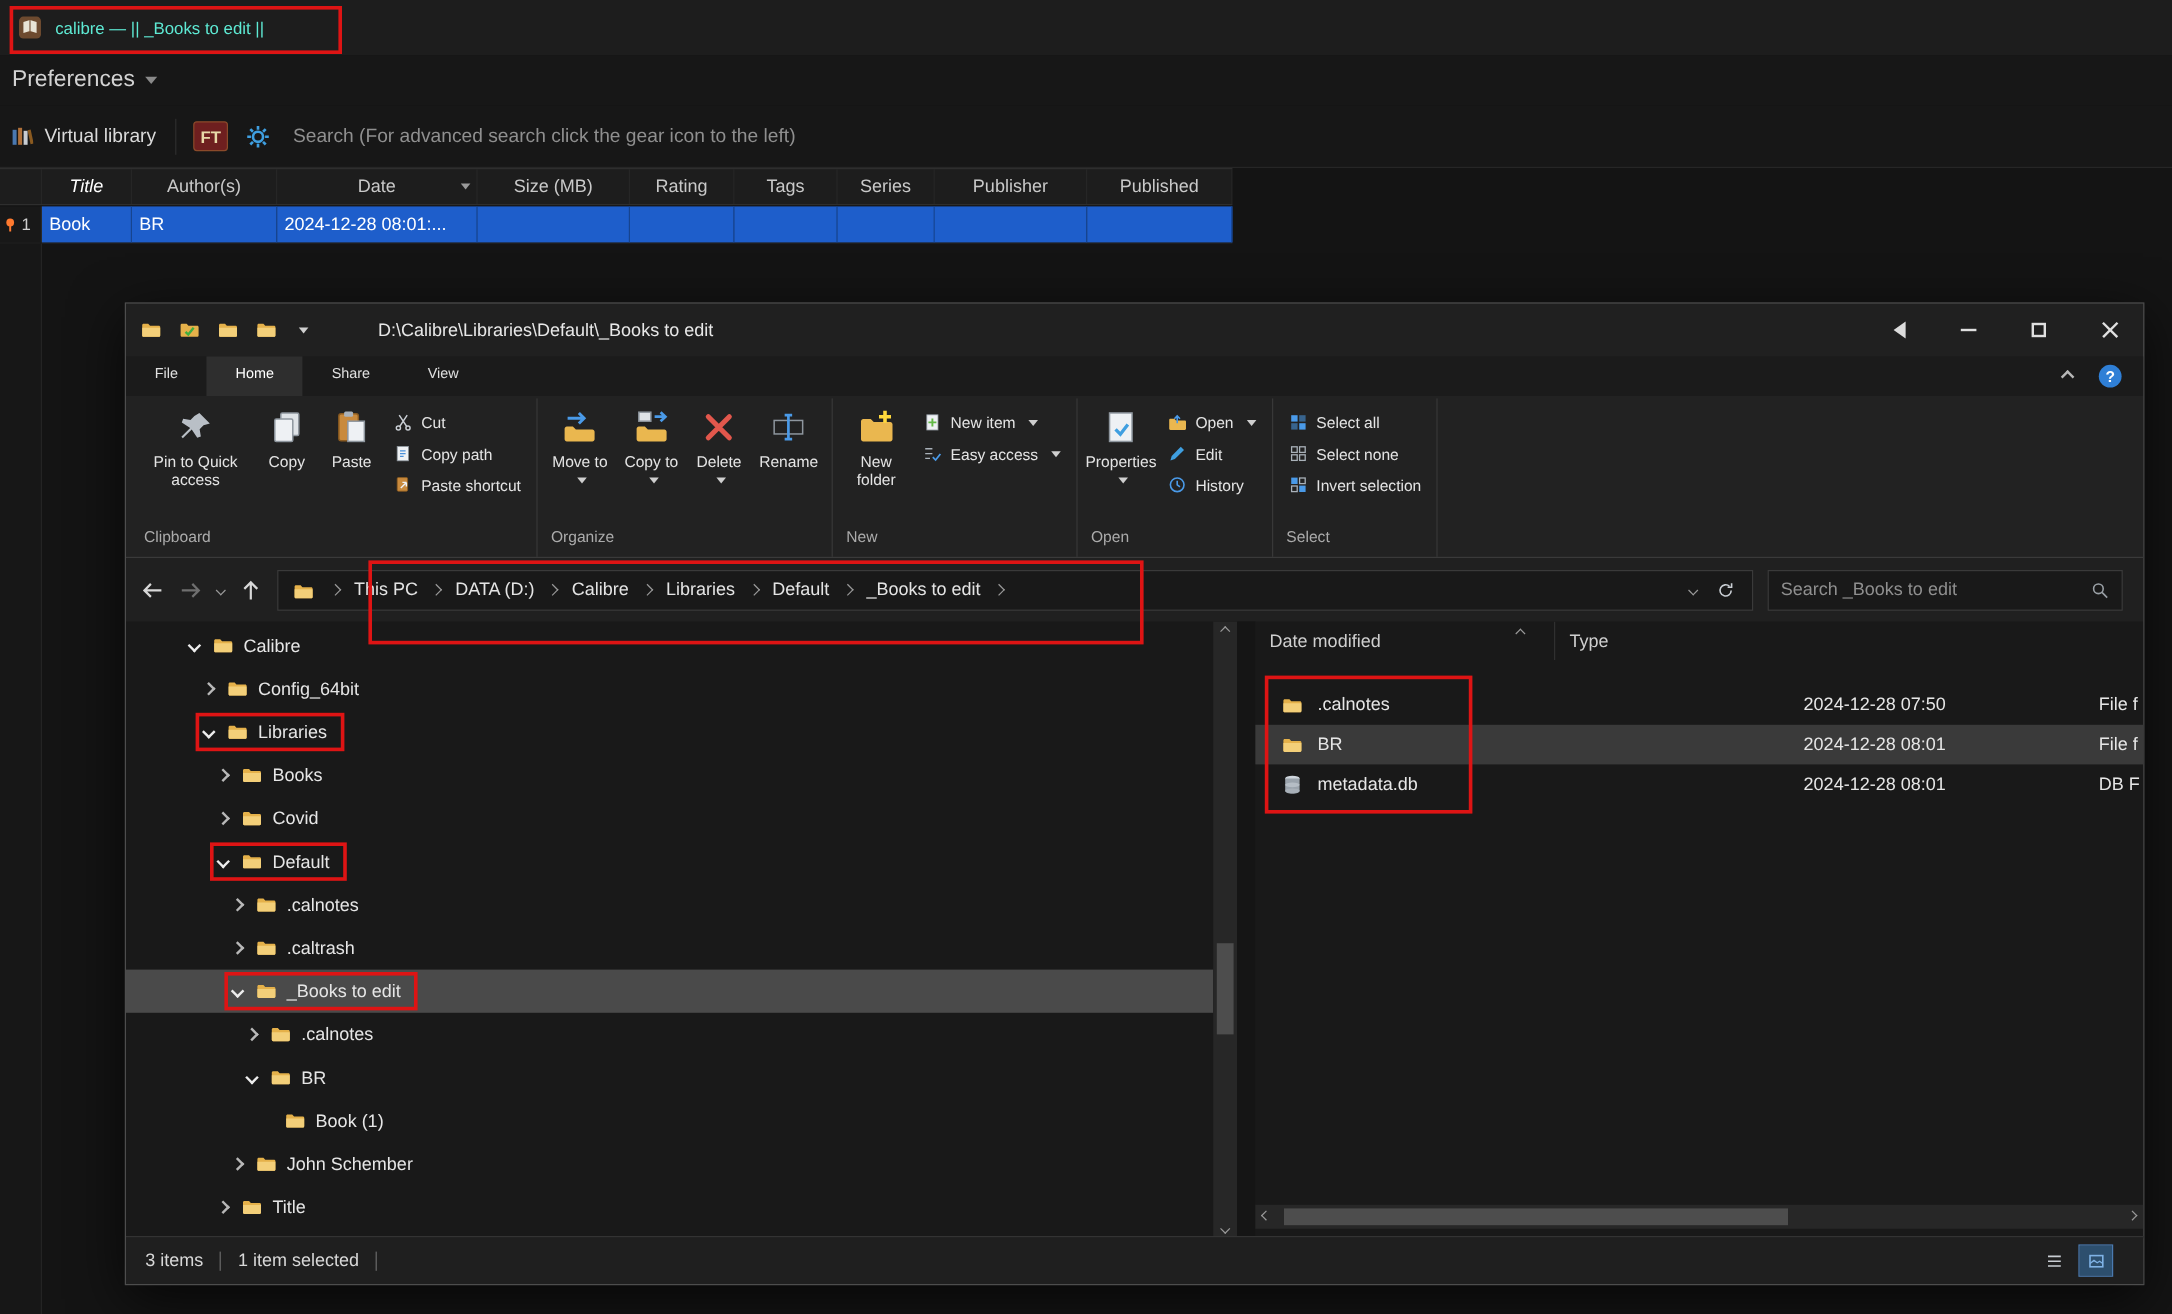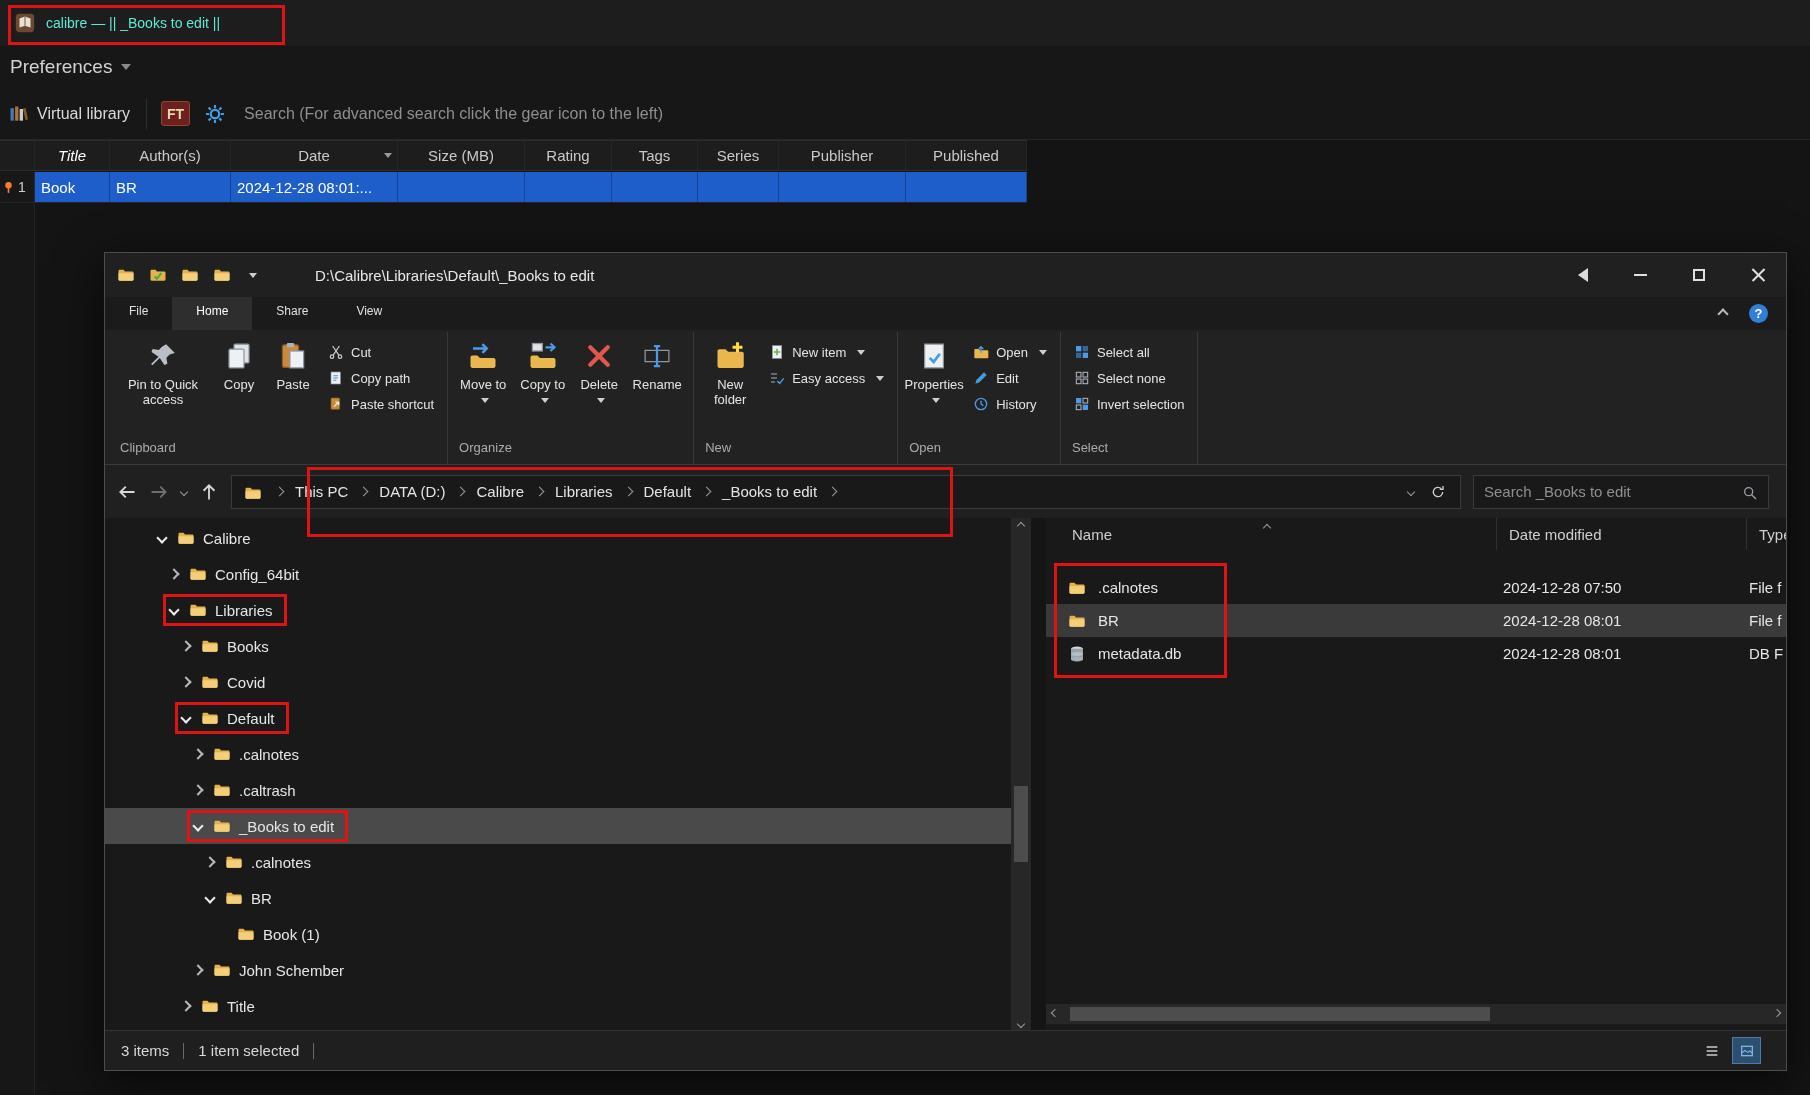--- a/index.html
+++ b/index.html
@@ -755,23 +755,20 @@
 
     <div id="treesb">
       <span class="chev up sm"></span>
       <span class="chev down sm"></span>
     </div>
     <div class="sb-thumb-v" style="left:909px"></div>
     <div class="pane-div"></div>
 
     <div id="rpane">
       <div class="fhead">
-        <div class="fhcell name">
-            <span>Name</span>
-          </div>
         <div class="fhcell date">
             <span>Date modified</span>
           </div>
         <div class="fhcell type">
             <span>Type</span>
           </div>
       </div>
       <span class="chev up sm fsort"></span>
       <div id="frows">
           <div class="frow" style="top: 53px;">

